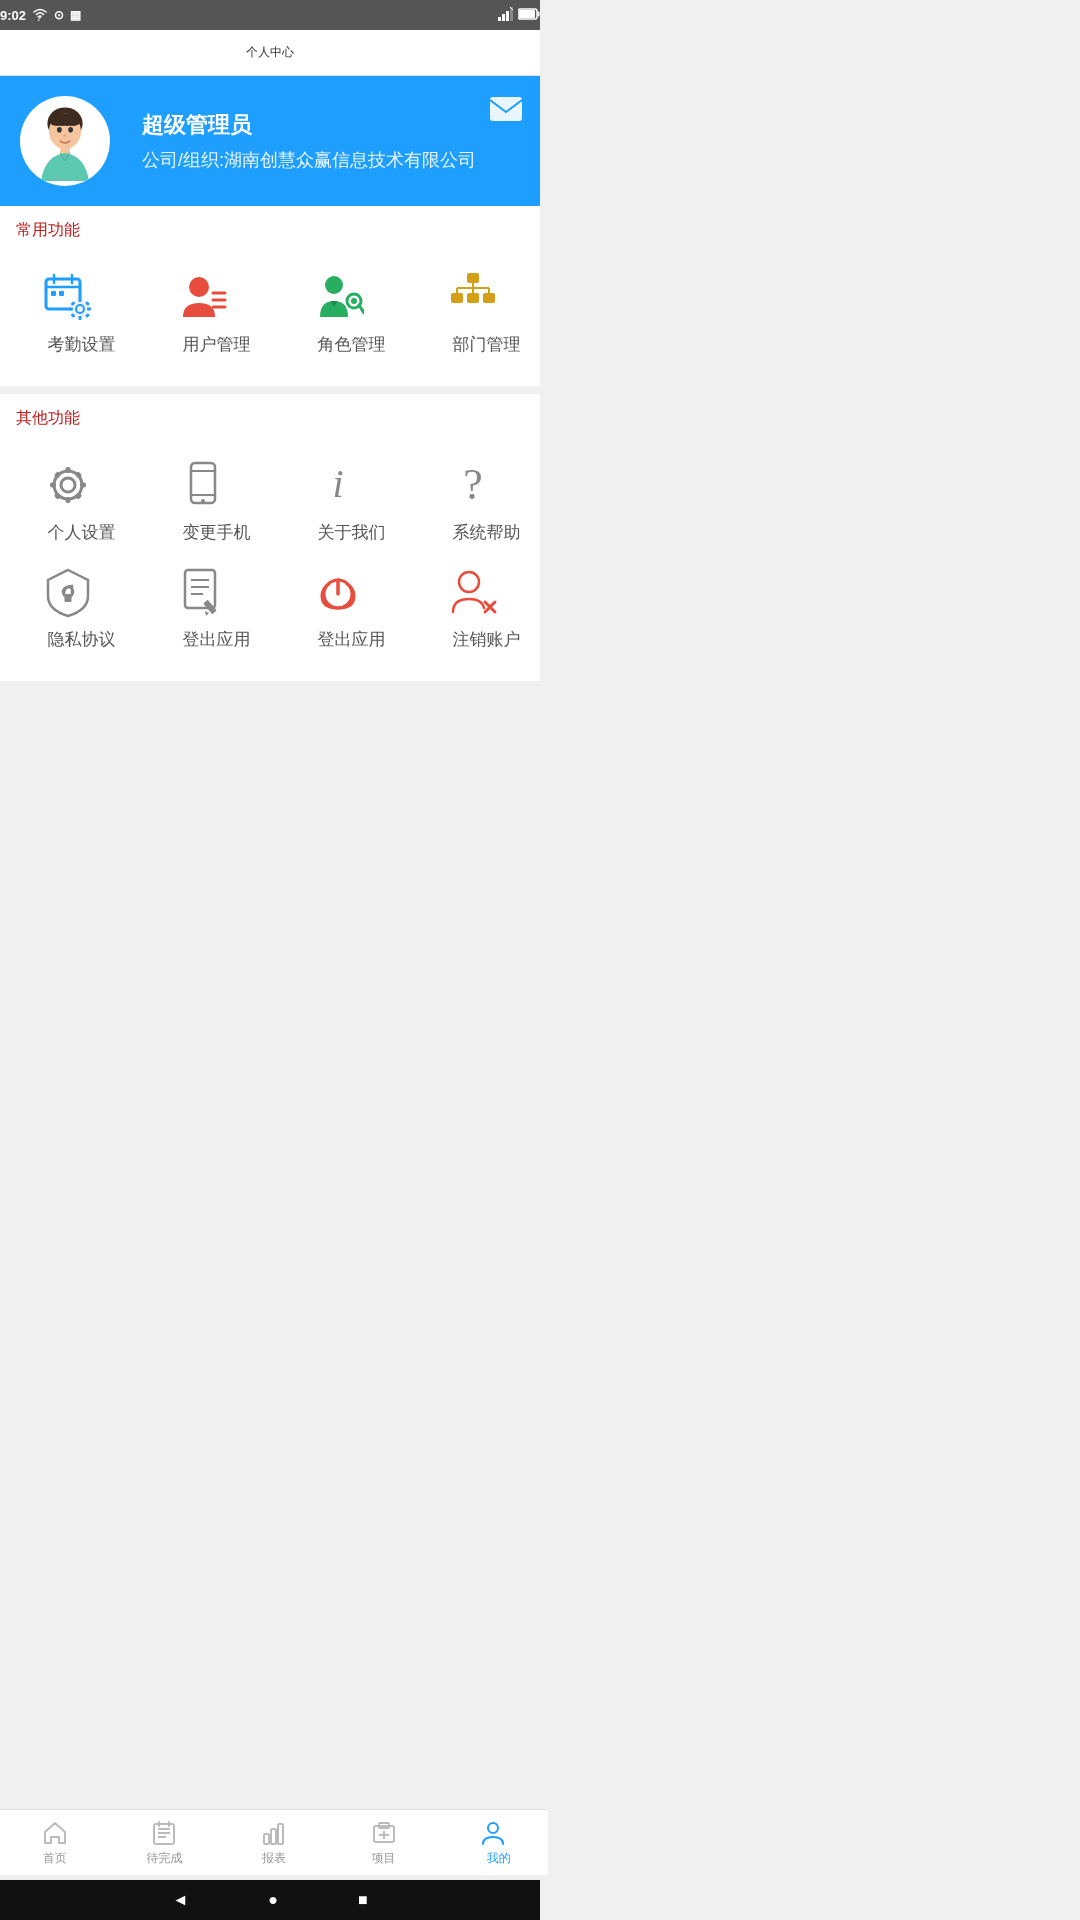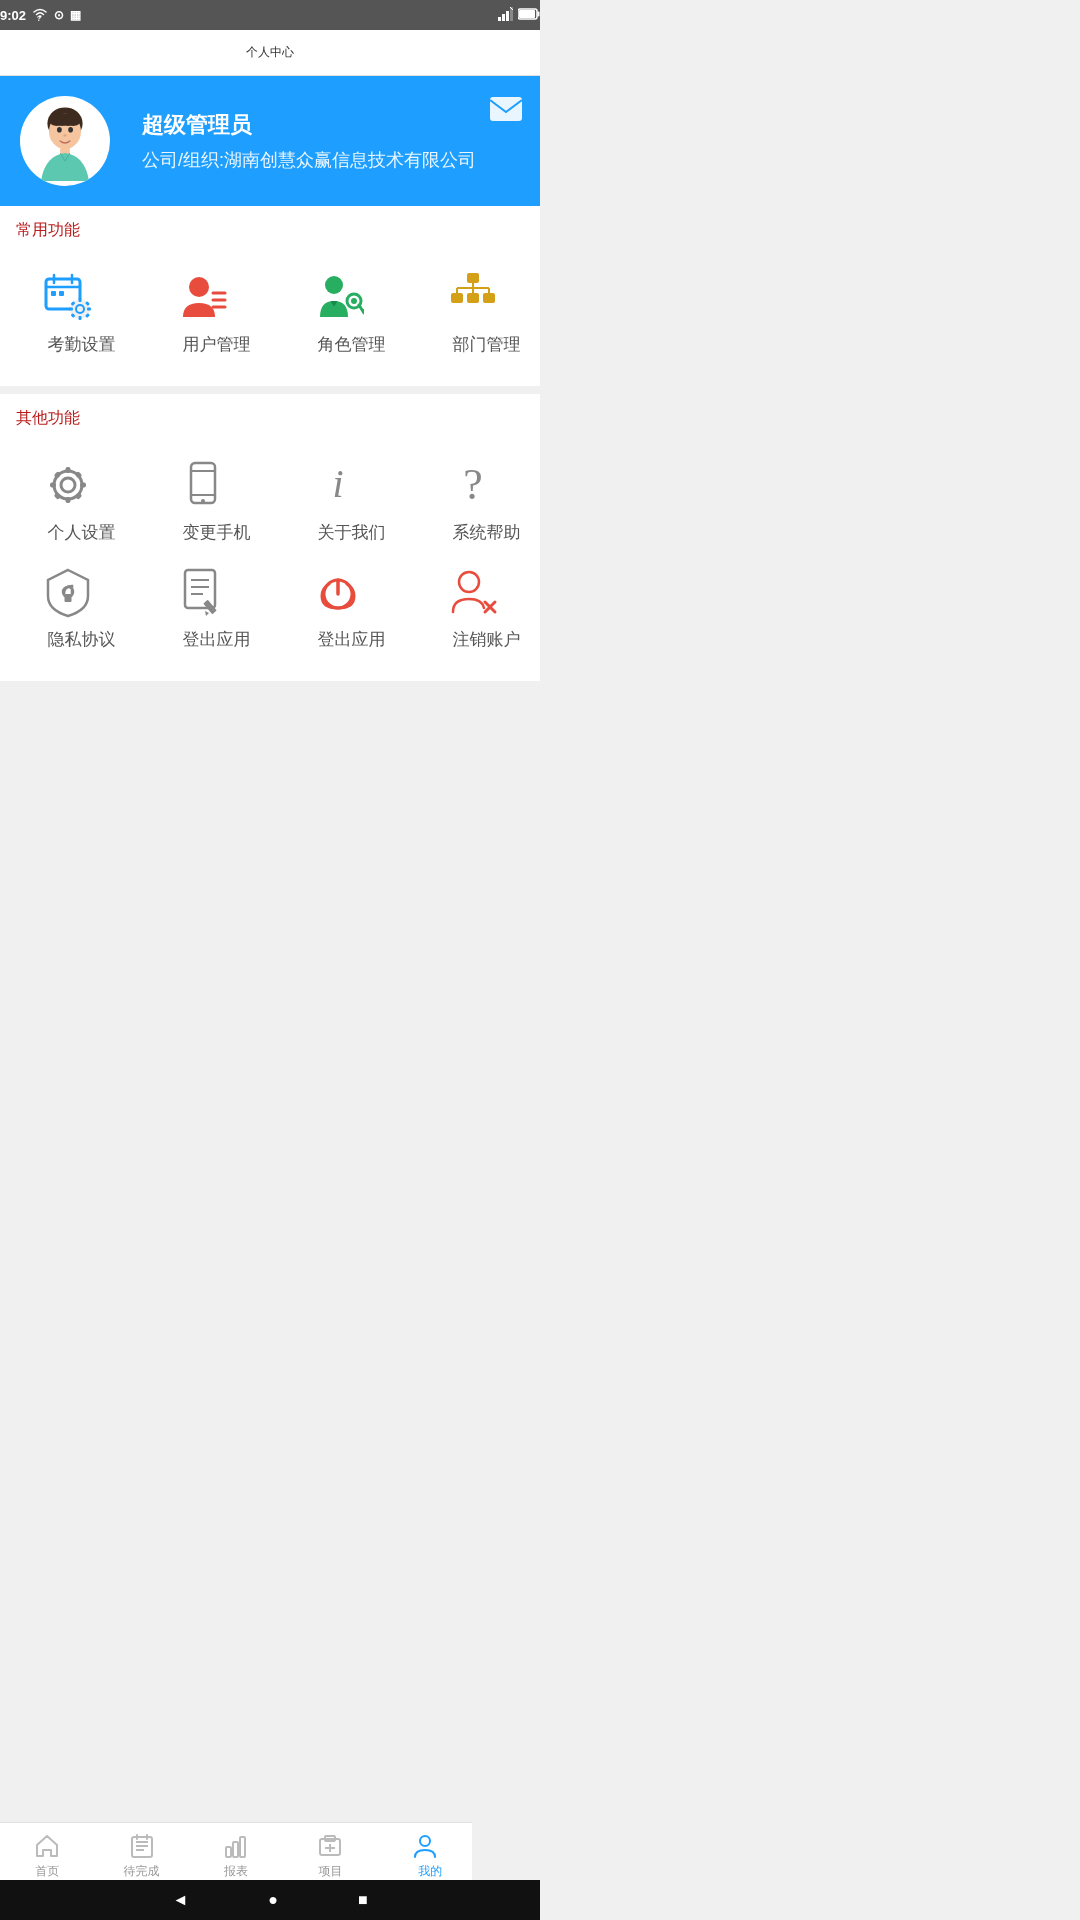--- a/index.html
+++ b/index.html
@@ -122,22 +122,22 @@
       color: #555;
       margin-left: 28px;
     }
 
     
     .bottom-nav {
       background: white;
       border-top: 1px solid #e0e0e0;
       display: flex;
       position: fixed;
-      bottom: 32px;
-      width: 472px;
+      bottom: 45px;
+      width: 548px;
     }
     .nav-item {
       flex: 1;
       display: flex;
       flex-direction: column;
       align-items: center;
       padding: 10px 0 8px;
       cursor: pointer;
       gap: 4px;
     }

